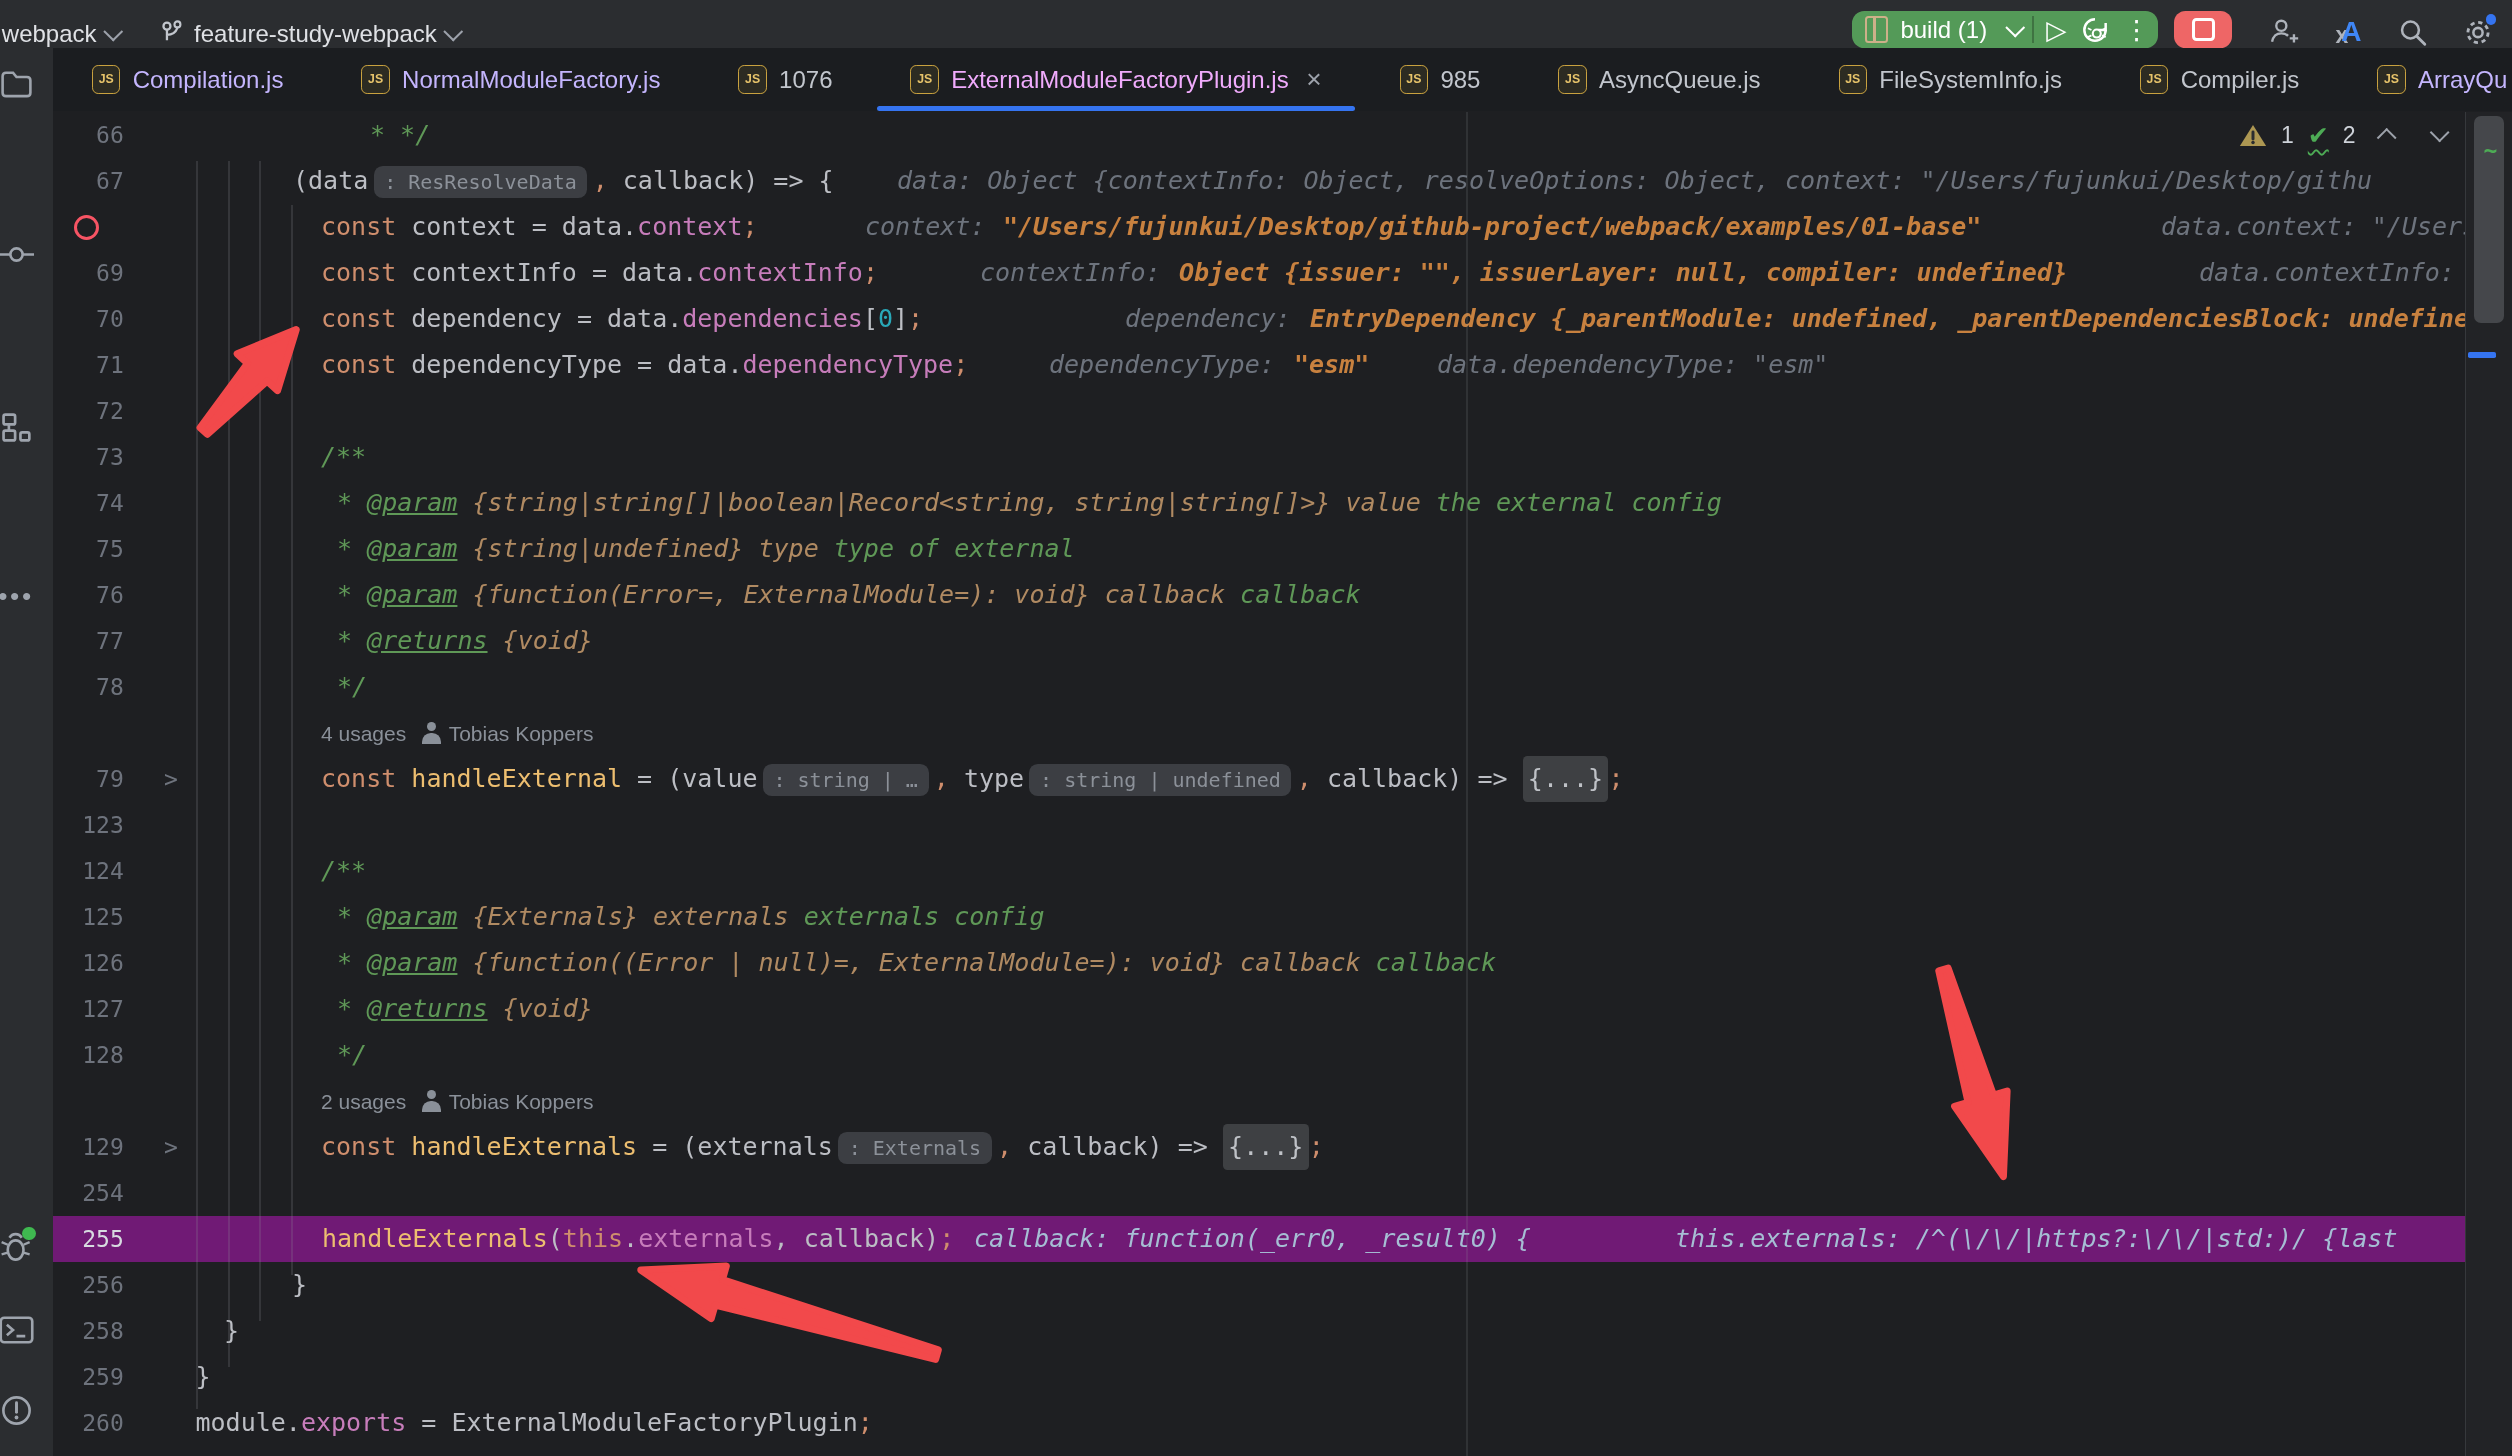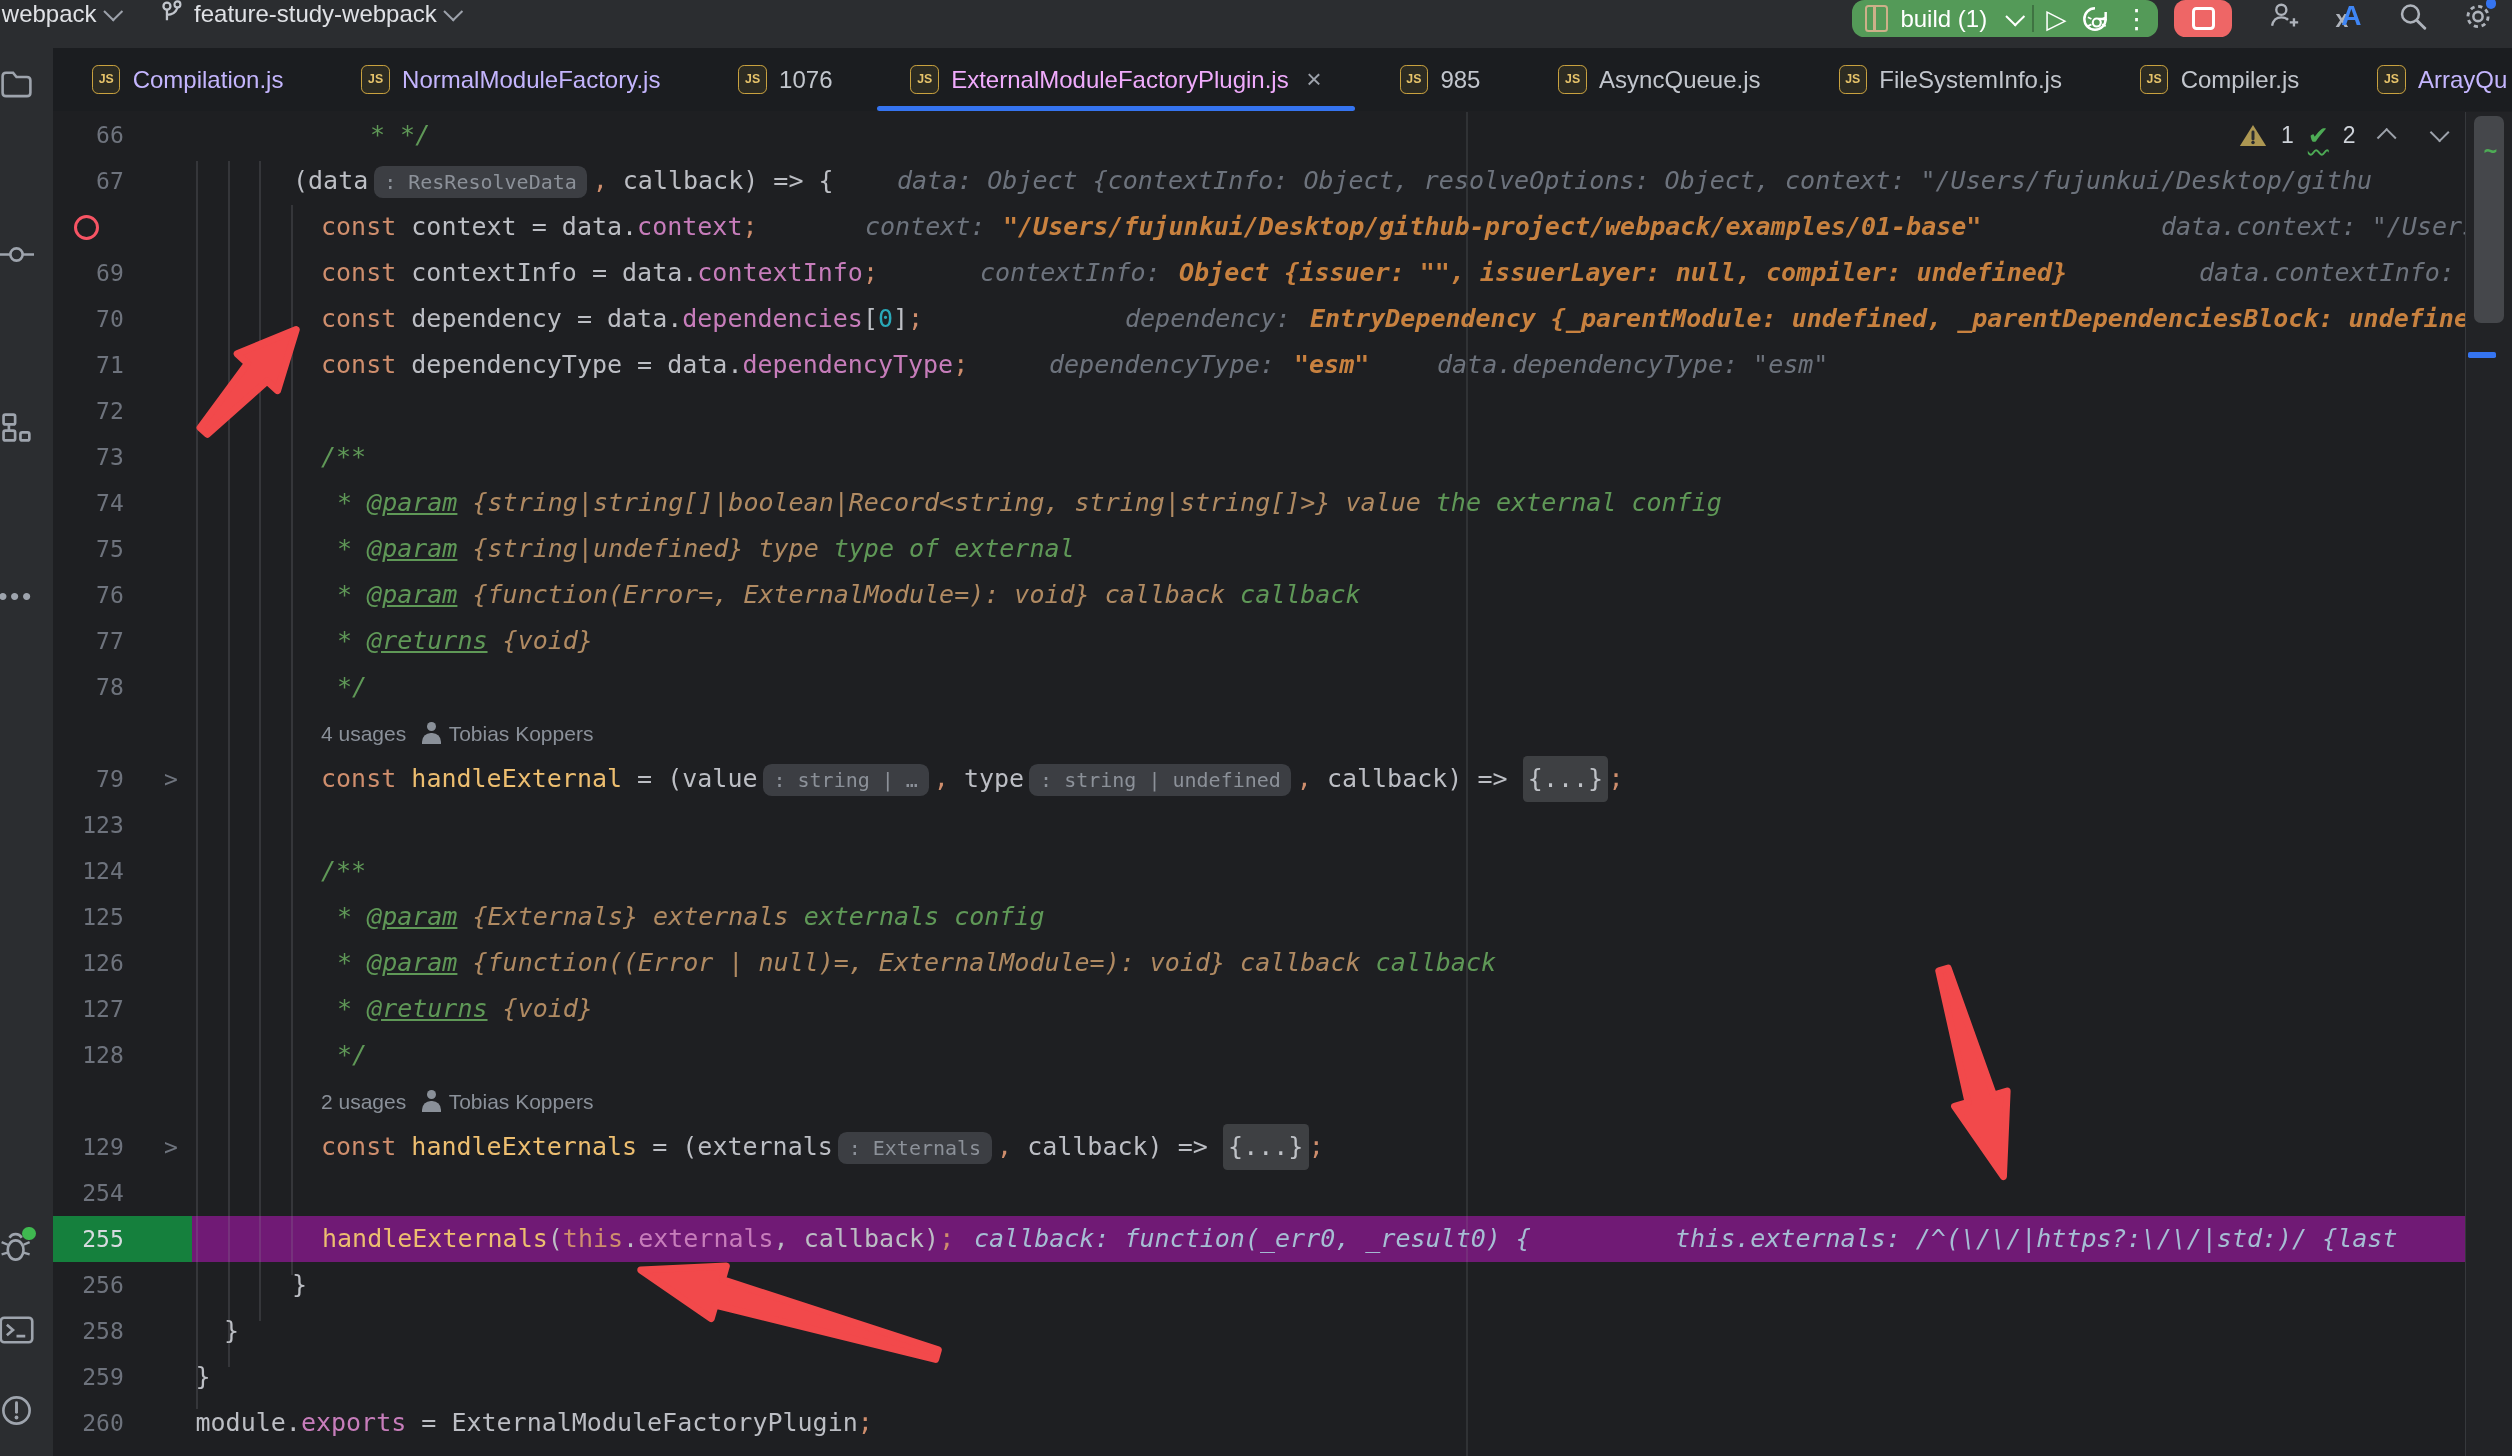--- a/index.html
+++ b/index.html
@@ -1,19 +1,19 @@
 <!DOCTYPE html>
 <html style="font-size:14px"><head>
 <meta charset="utf-8">
 <style>
   html,body{margin:0;padding:0;background:#101113;}
   #stage{position:relative;width:2512px;height:1456px;background:#1e1f22;overflow:hidden;
          font-family:"Liberation Sans","DejaVu Sans",sans-serif;color:#c2c6cd;}
   
-  #topbar{position:absolute;left:0;top:0;width:2512px;height:48px;background:#2b2d30;display:flex;align-items:flex-start;}
+  #topbar{position:absolute;left:0;top:0;width:2512px;height:48px;background:#2b2d30;display:flex;align-items:flex-end;}
   .tb-left{display:flex;align-items:center;gap:8.8px;margin-left:1.8px;font-size:24px;color:#dfe1e5;}
   .chev{width:11.5px;height:11.5px;border-right:2.6px solid #9da2ab;border-bottom:2.6px solid #9da2ab;transform:rotate(45deg) translateY(-3.5px);display:inline-block;margin-left:7px;}
   .tb-spacer{flex:1;}
   #run-widget{display:flex;align-items:center;height:37px;background:#549a58;border-radius:12.3px;padding:0 8.8px 0 12.3px;gap:12.3px;color:#fff;font-size:24px;}
   .rw-divider{width:1.8px;height:26.4px;background:rgba(0,0,0,.25);}
   .build-icon{width:19.4px;height:23px;border:2.6px solid #cdb089;border-radius:3.5px;position:relative;}
   .build-icon::after{content:"";position:absolute;left:6.2px;top:0;width:2.6px;height:100%;background:#cdb089;}
   .play-glyph{font-size:26.4px;color:#fff;}
   .kebab{font-size:26.4px;color:#fff;letter-spacing:0;}
   #stop-btn{width:58px;height:37px;background:#ee6666;border-radius:11.5px;margin-left:16px;display:flex;align-items:center;justify-content:center;}
@@ -36,21 +36,21 @@
   
   #sidebar{position:absolute;left:0;top:48px;width:53px;height:1408px;background:#2b2d30;}
   .sb-ic{position:absolute;left:-3.5px;width:39px;height:39px;display:flex;align-items:center;justify-content:center;color:#9ea4ad;}
   .sb-dots{font-size:26.4px;letter-spacing:2.6px;color:#9ea4ad;}
   .greendot{position:absolute;right:0px;top:0px;width:13.2px;height:13.2px;border-radius:50%;background:#3fb950;}
   
   #editor{position:absolute;left:53px;top:112px;width:2459px;height:1344px;background:#1e1f22;}
   .row{position:relative;height:46px;line-height:46px;font-family:"DejaVu Sans Mono",monospace;font-size:25px;white-space:nowrap;}
   .gutter{position:absolute;left:0;top:0;width:139px;height:46px;}
   .lnum{position:absolute;left:8.8px;top:0;width:62px;text-align:right;color:#6e737d;font-size:23px;}
-  .row.hl .gutter{background:#15803d;}
+  .row.hl .gutter{background:#701a75;}
   .row.hl .lnum{color:#d7dbe0;}
   .bp-ring{position:absolute;left:21px;top:10.6px;width:19.4px;height:19.4px;border:3.5px solid #f75464;border-radius:50%;}
   .fold-arrow{position:absolute;left:111px;top:0;color:#6e737d;font-size:23px;}
   .code{position:absolute;left:139px;top:0;right:0;height:46px;}
   .row.hl .code{background:#701a75;}
   .flow{position:relative;z-index:3;}
   .abs{position:absolute;top:0;z-index:3;}
   .tk-kw{color:#cf8e6d;}
   .tk-pl{color:#bcbec4;}
   .tk-prop{color:#c77dbb;}

